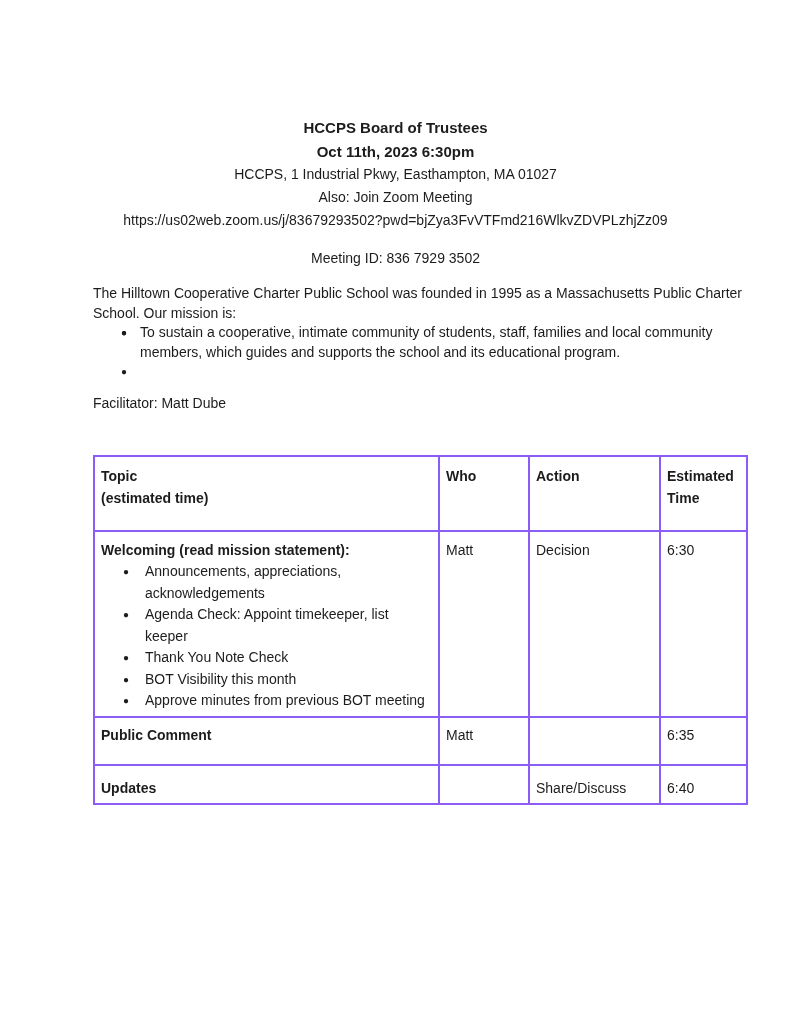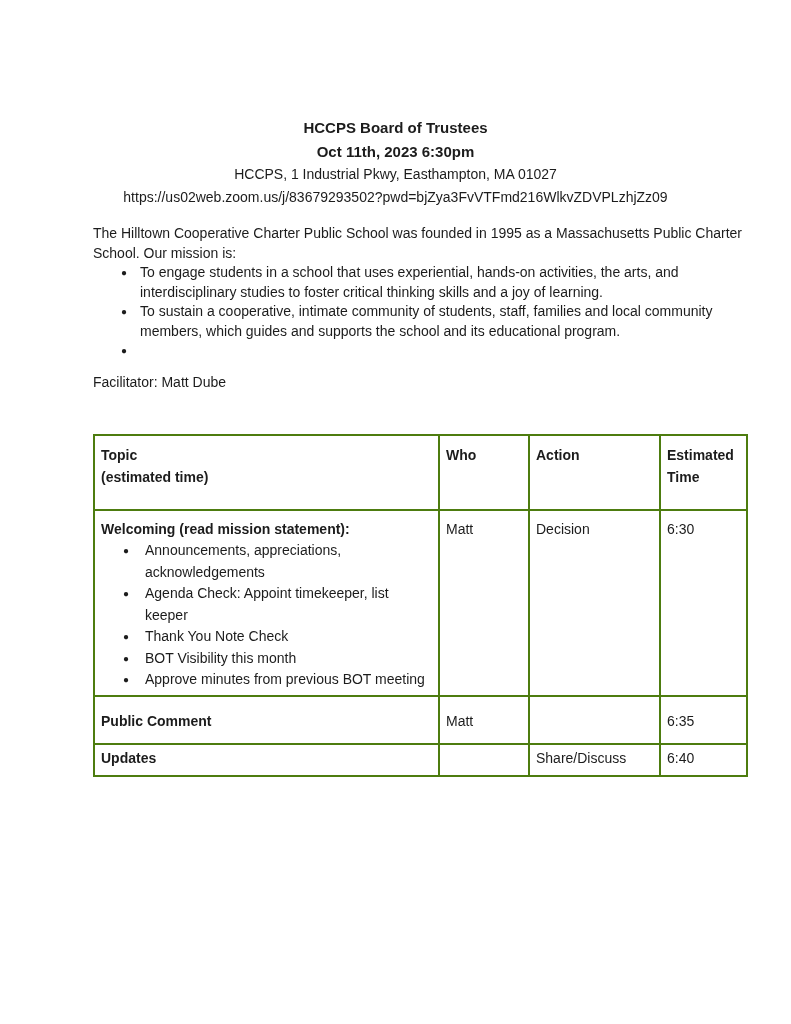--- a/index.html
+++ b/index.html
@@ -63,31 +63,31 @@
   }
 
   
   table.agenda {
     border-collapse: collapse;
     table-layout: fixed;
     width: 653px;
     margin-top: 44px;
   }
   table.agenda td {
-    border: 2px solid #4d7c0f;
+    border: 2px solid #8b5cf6;
     vertical-align: top;
     padding: 8px 6px 4px 6px;
     font-size: 14px;
     line-height: 21px;
     overflow: hidden;
   }
   tr.hdr-row td { height: 75px; font-weight: bold; line-height: 22px; }
   tr.row-welcoming td { height: 186px; }
-  tr.row-public td { height: 48px; padding-top: 14px; }
-  tr.row-updates td { height: 32px; padding-top: 3px; }
+  tr.row-public td { height: 48px; padding-top: 7px; }
+  tr.row-updates td { height: 32px; padding-top: 12px; }
 
   .topic-title { font-weight: bold; }
   .cell-bullets {
     margin: 0;
     padding: 0;
     list-style: none;
     line-height: 21.5px;
   }
   .cell-bullets li {
     position: relative;
@@ -107,33 +107,34 @@
 </style>
 </head>
 <body>
 
 <div class="page">
 
   <div class="doc-header">
     <div class="hdr-bold">HCCPS Board of Trustees</div>
     <div class="hdr-bold">Oct 11th, 2023 6:30pm</div>
     <div>HCCPS, 1 Industrial Pkwy, Easthampton, MA 01027</div>
+    <div>Also: Join Zoom Meeting</div>
     <div>https://us02web.zoom.us/j/83679293502?pwd=bjZya3FvVTFmd216WlkvZDVPLzhjZz09</div>
     <div class="meeting-id-block">
+      <div>Meeting ID: 836 7929 3502</div>
     </div>
   </div>
 
   <div class="content">
 
     <div class="mission">
       <p class="mission-intro">The Hilltown Cooperative Charter Public School was founded in 1995 as a Massachusetts Public Charter School. Our mission is:</p>
       <ul class="mission-list">
         <li>
           <span class="bullet-glyph">●</span>
-          <span>To engage students in a school that uses experiential, hands-on activities, the arts, and interdisciplinary studies to foster critical thinking skills and a joy of learning.</span>
         </li>
         <li>
           <span class="bullet-glyph">●</span>
           <span>To sustain a cooperative, intimate community of students, staff, families and local community members, which guides and supports the school and its educational program.</span>
         </li>
         <li>
           <span class="bullet-glyph">●</span>
         </li>
       </ul>
     </div>

